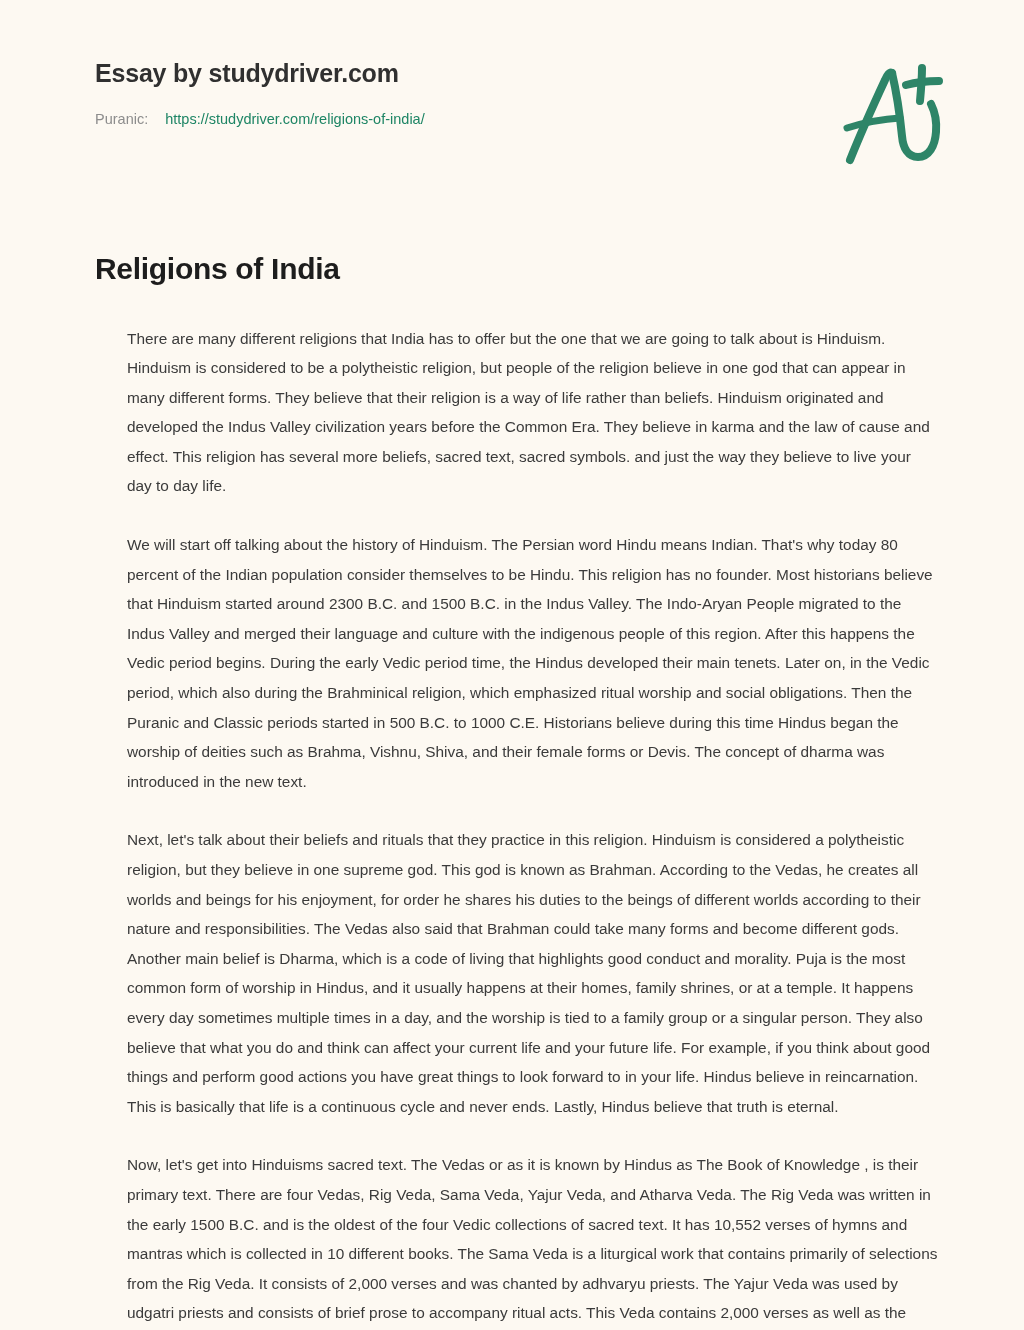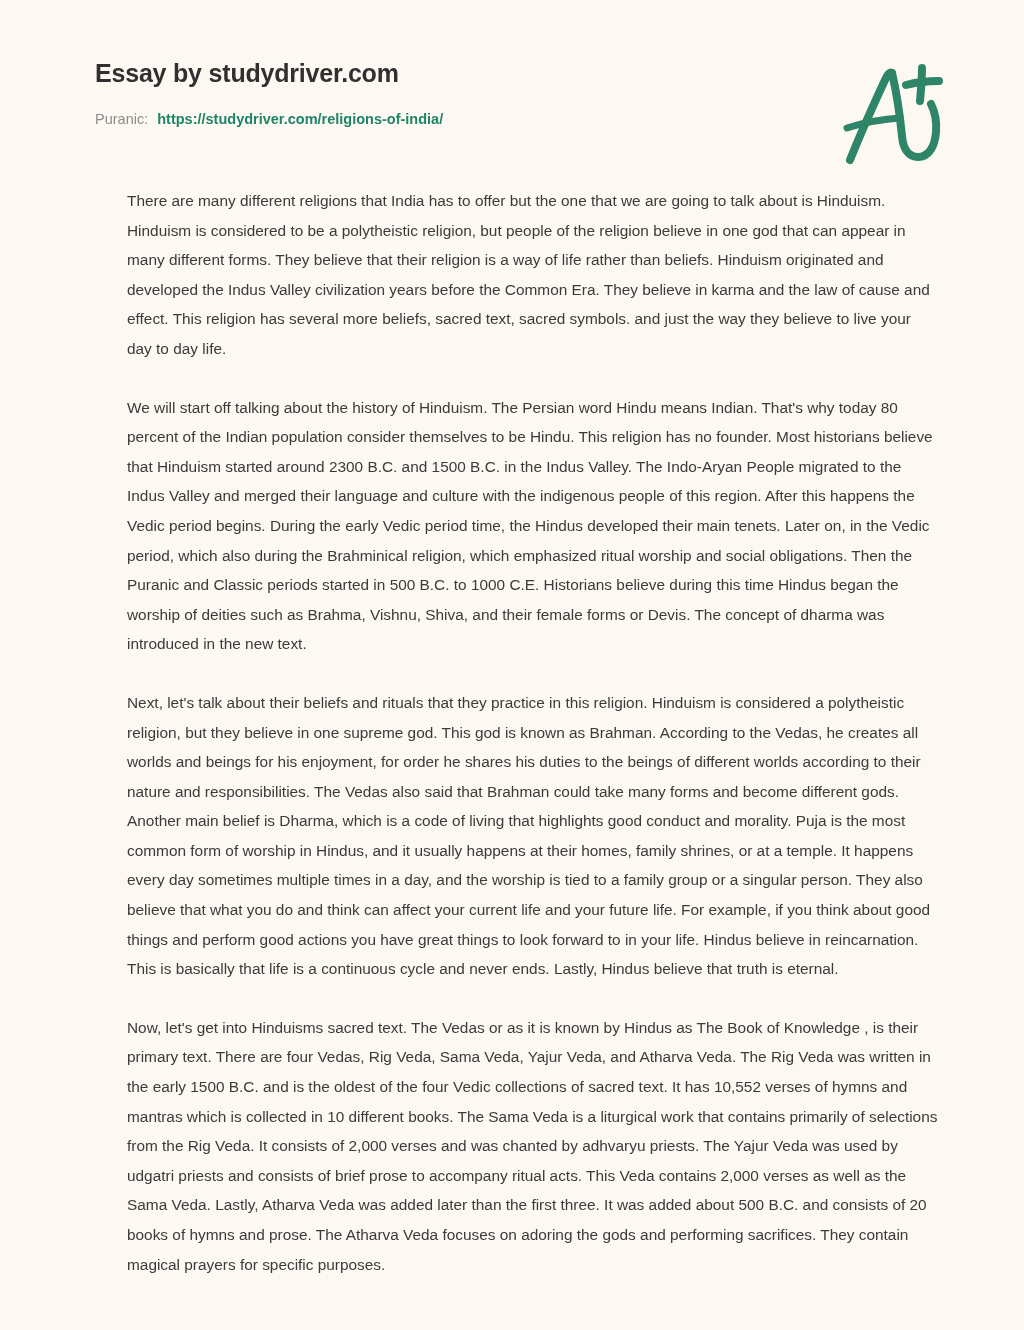--- a/index.html
+++ b/index.html
@@ -42,22 +42,21 @@
     color: #8d8d8d;
     line-height: 1.3;
     white-space: nowrap;
   }
   .source-label {
     color: #8d8d8d;
   }
   .source-url {
     color: #1e8565;
     text-decoration: none;
-    margin-left: 9px;
-    font-weight: bold;
+    margin-left: 17px;
   }
 
   
   .logo {
     position: absolute;
     top: 60px;
     right: 74px;
     width: 120px;
     height: 112px;
     line-height: 0;
@@ -116,20 +115,21 @@
 
           <path d="M76 25 C 87 22, 98 21, 109 21" stroke-width="8"></path>
 
           <path d="M92 8 C 92 19, 91 30, 90 41" stroke-width="8"></path>
         </g>
       </svg>
     </div>
   </div>
 
   <div class="doc-body">
+    <h1 class="doc-title">Religions of India</h1>
     <div class="paragraphs">
       <p class="doc-para">There are many different religions that India has to offer but the one that we are going to talk about is Hinduism. Hinduism is considered to be a polytheistic religion, but people of the religion believe in one god that can appear in many different forms. They believe that their religion is a way of life rather than beliefs. Hinduism originated and developed the Indus Valley civilization years before the Common Era. They believe in karma and the law of cause and effect. This religion has several more beliefs, sacred text, sacred symbols. and just the way they believe to live your day to day life.</p>
       <p class="doc-para">We will start off talking about the history of Hinduism. The Persian word Hindu means Indian. That's why today 80 percent of the Indian population consider themselves to be Hindu. This religion has no founder. Most historians believe that Hinduism started around 2300 B.C. and 1500 B.C. in the Indus Valley. The Indo-Aryan People migrated to the Indus Valley and merged their language and culture with the indigenous people of this region. After this happens the Vedic period begins. During the early Vedic period time, the Hindus developed their main tenets. Later on, in the Vedic period, which also during the Brahminical religion, which emphasized ritual worship and social obligations. Then the Puranic and Classic periods started in 500 B.C. to 1000 C.E. Historians believe during this time Hindus began the worship of deities such as Brahma, Vishnu, Shiva, and their female forms or Devis. The concept of dharma was introduced in the new text.</p>
       <p class="doc-para">Next, let's talk about their beliefs and rituals that they practice in this religion. Hinduism is considered a polytheistic religion, but they believe in one supreme god. This god is known as Brahman. According to the Vedas, he creates all worlds and beings for his enjoyment, for order he shares his duties to the beings of different worlds according to their nature and responsibilities. The Vedas also said that Brahman could take many forms and become different gods. Another main belief is Dharma, which is a code of living that highlights good conduct and morality. Puja is the most common form of worship in Hindus, and it usually happens at their homes, family shrines, or at a temple. It happens every day sometimes multiple times in a day, and the worship is tied to a family group or a singular person. They also believe that what you do and think can affect your current life and your future life. For example, if you think about good things and perform good actions you have great things to look forward to in your life. Hindus believe in reincarnation. This is basically that life is a continuous cycle and never ends. Lastly, Hindus believe that truth is eternal.</p>
       <p class="doc-para">Now, let's get into Hinduisms sacred text. The Vedas or as it is known by Hindus as The Book of Knowledge , is their primary text. There are four Vedas, Rig Veda, Sama Veda, Yajur Veda, and Atharva Veda. The Rig Veda was written in the early 1500 B.C. and is the oldest of the four Vedic collections of sacred text. It has 10,552 verses of hymns and mantras which is collected in 10 different books. The Sama Veda is a liturgical work that contains primarily of selections from the Rig Veda. It consists of 2,000 verses and was chanted by adhvaryu priests. The Yajur Veda was used by udgatri priests and consists of brief prose to accompany ritual acts. This Veda contains 2,000 verses as well as the Sama Veda. Lastly, Atharva Veda was added later than the first three. It was added about 500 B.C. and consists of 20 books of hymns and prose. The Atharva Veda focuses on adoring the gods and performing sacrifices. They contain magical prayers for specific purposes.</p>
 
     </div>
   </div>
 
 </div>

